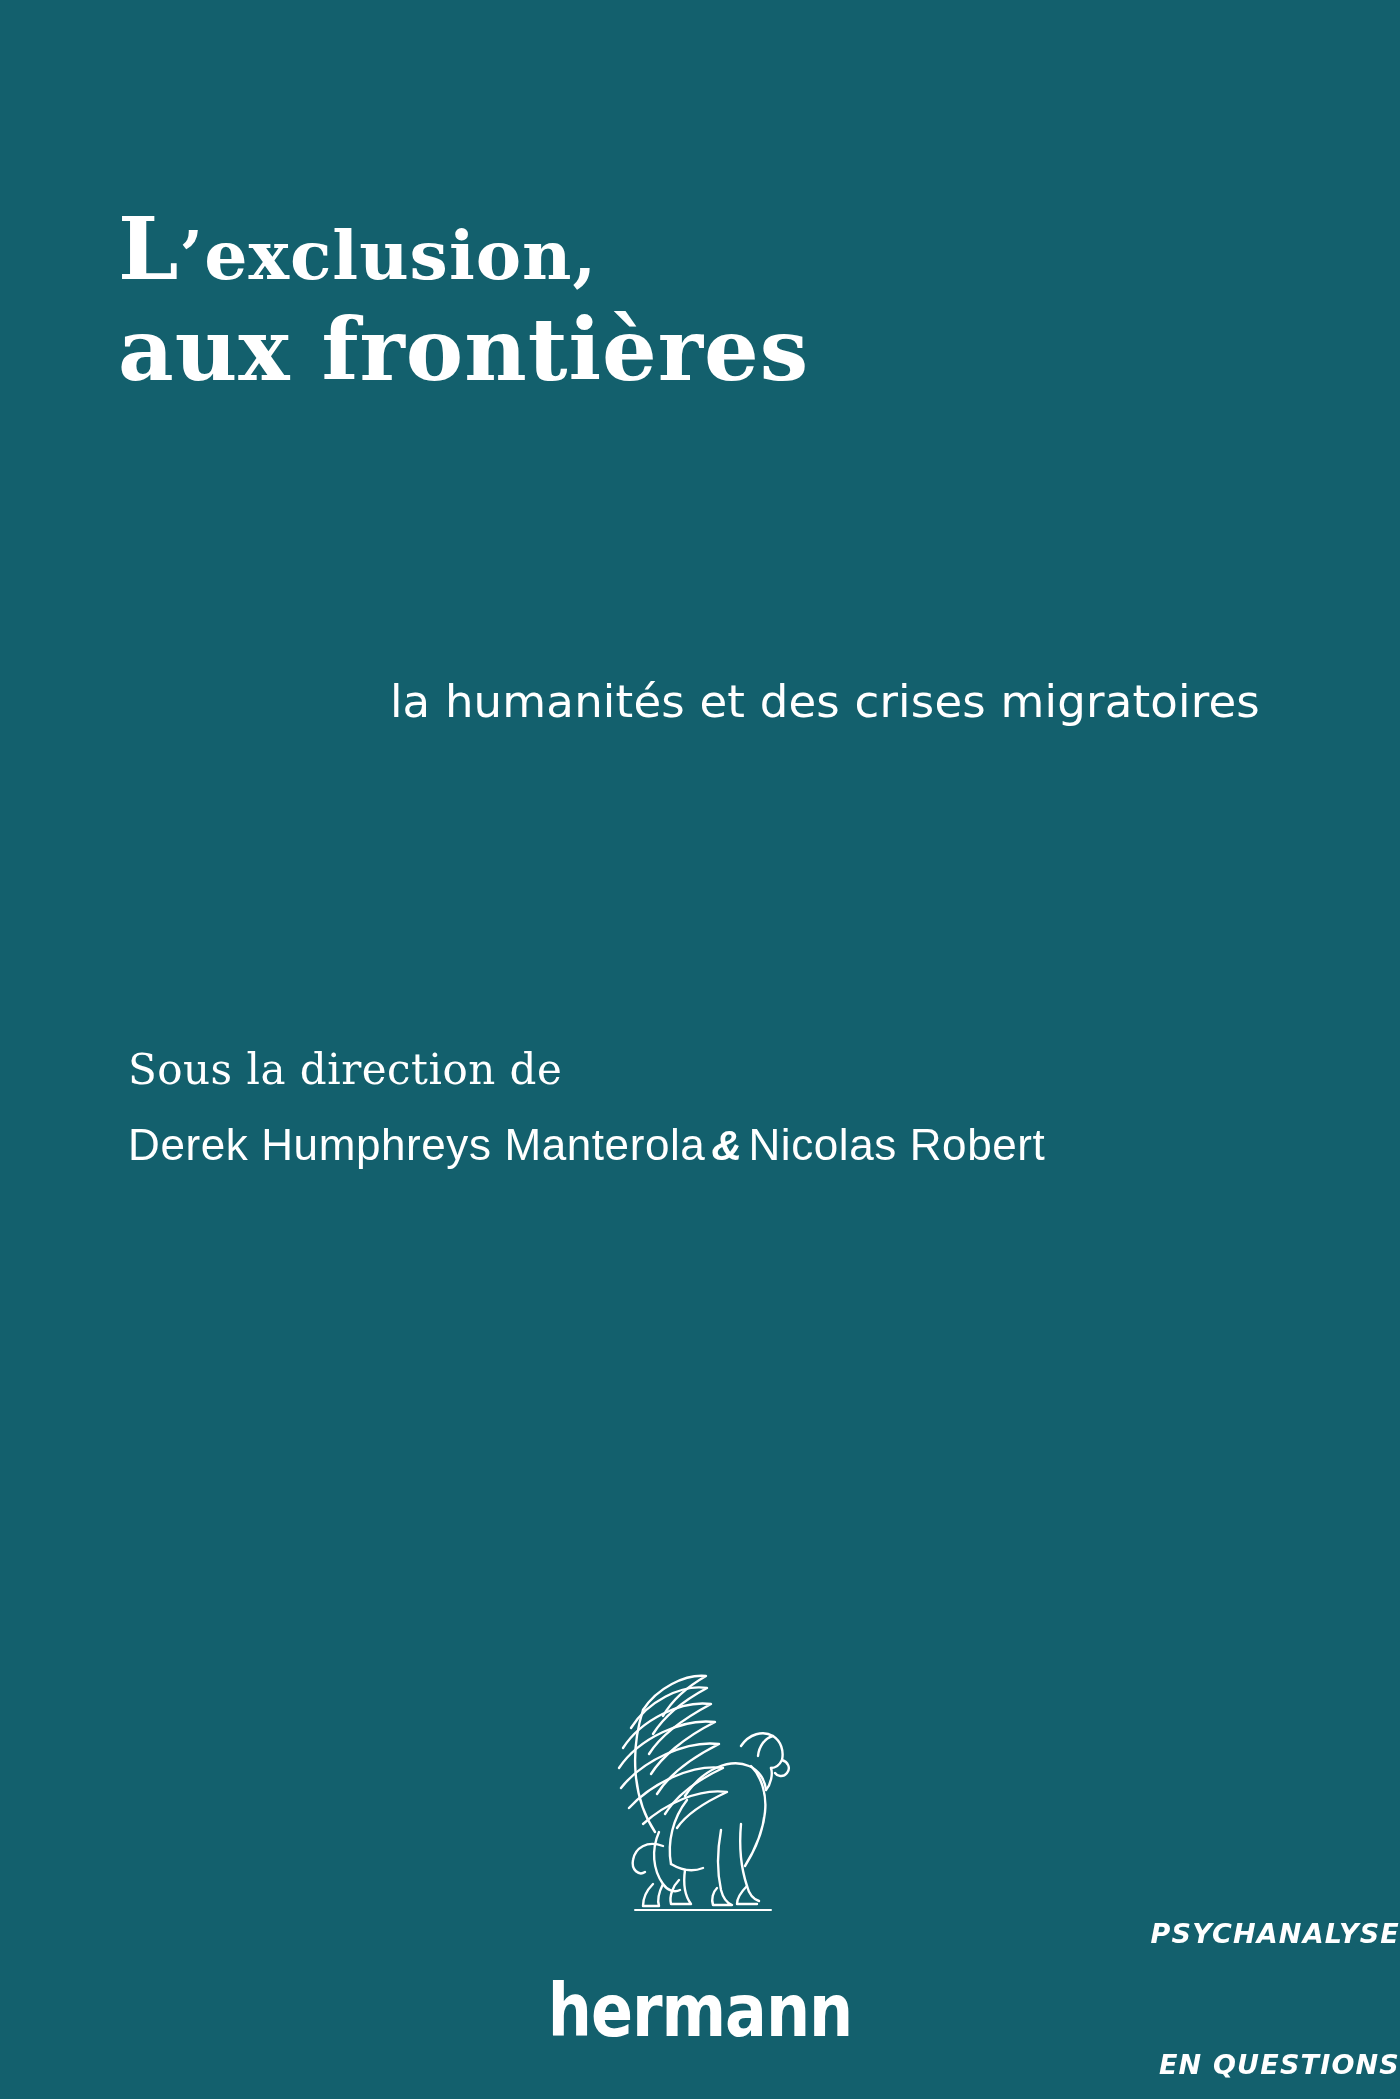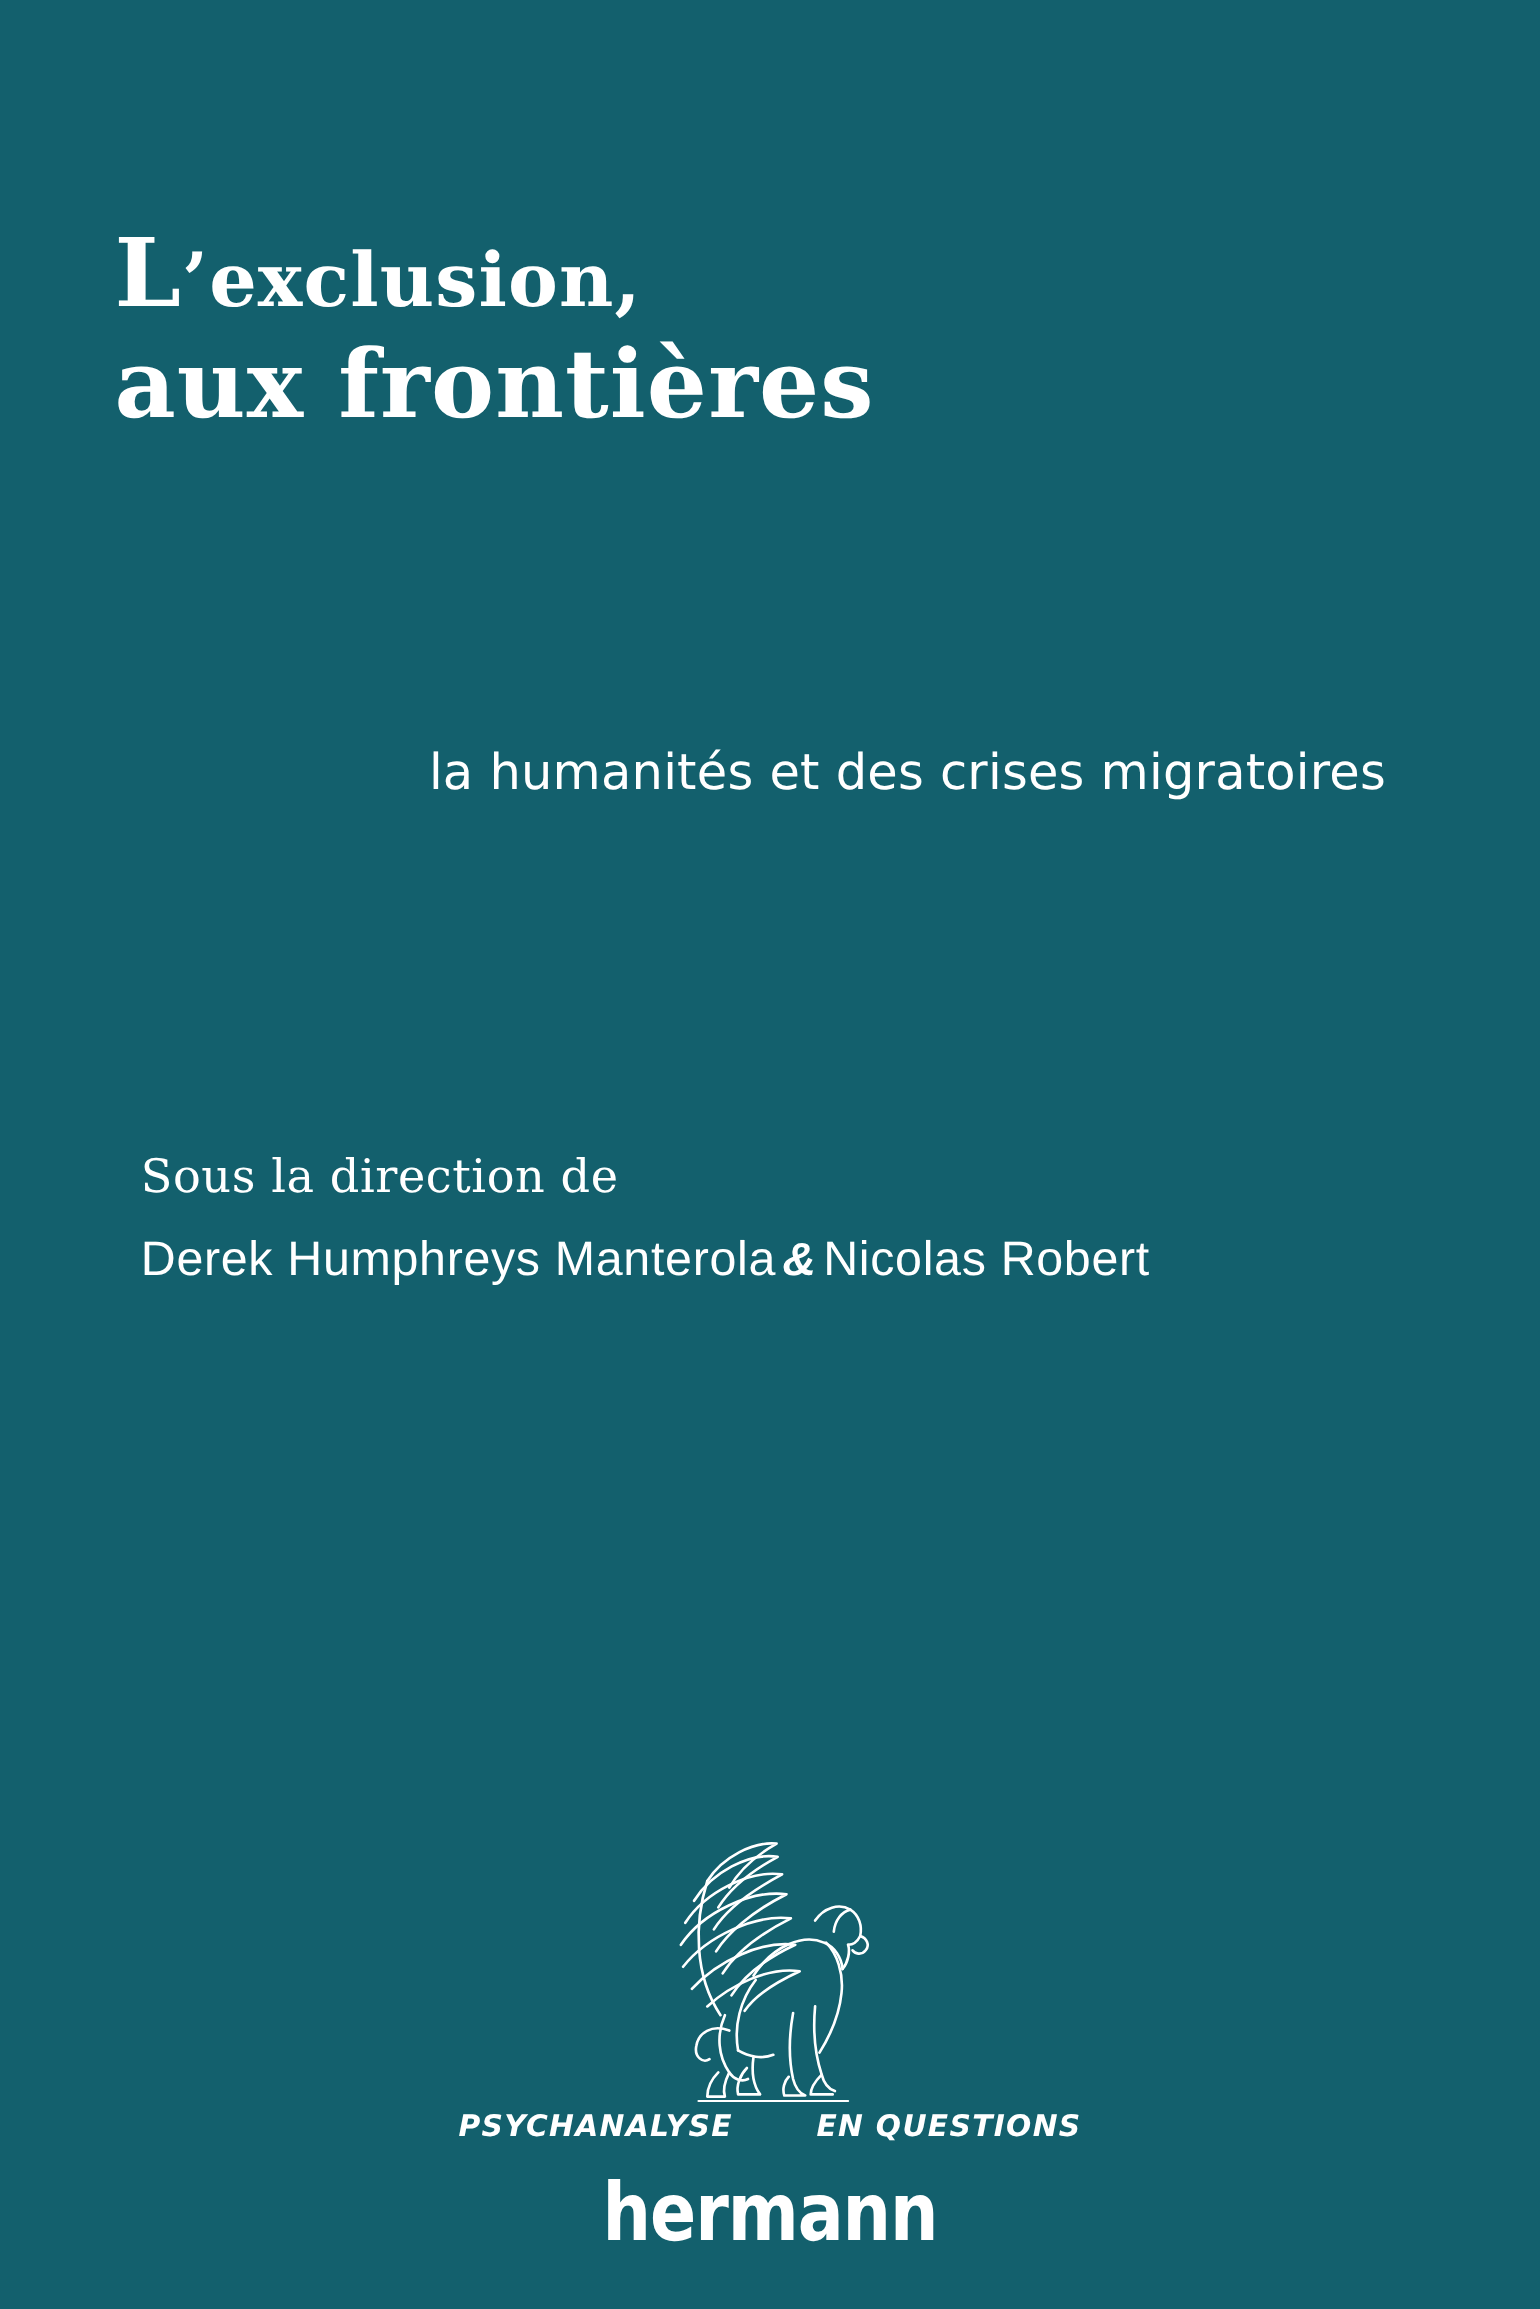--- a/index.html
+++ b/index.html
@@ -17,21 +17,21 @@
     position: relative;
     width: 1400px;
     height: 2099px;
     background: #13606d;
     box-sizing: border-box;
   }
 
   
   .title-block {
     position: absolute;
-    left: 104px;
+    left: 118px;
     top: 198px;
     width: 1150px;
   }
   .title-line {
     color: #ffffff;
     font-family: "DejaVu Serif", serif;
     font-weight: 700;
     font-size: 86px;
     line-height: 1.18;
     letter-spacing: 1px;
@@ -106,21 +106,22 @@
 
   
   .collection {
     position: absolute;
     left: 0;
     right: 0;
     top: 1918px;
     display: flex;
     justify-content: center;
     align-items: flex-end;
-    gap: 76px;
+    gap: 100px;
+    flex-direction: column;
   }
   .collection span {
     color: #ffffff;
     font-family: "DejaVu Sans", sans-serif;
     font-style: italic;
     font-weight: 700;
     font-size: 27px;
     letter-spacing: 1.2px;
   }
 

